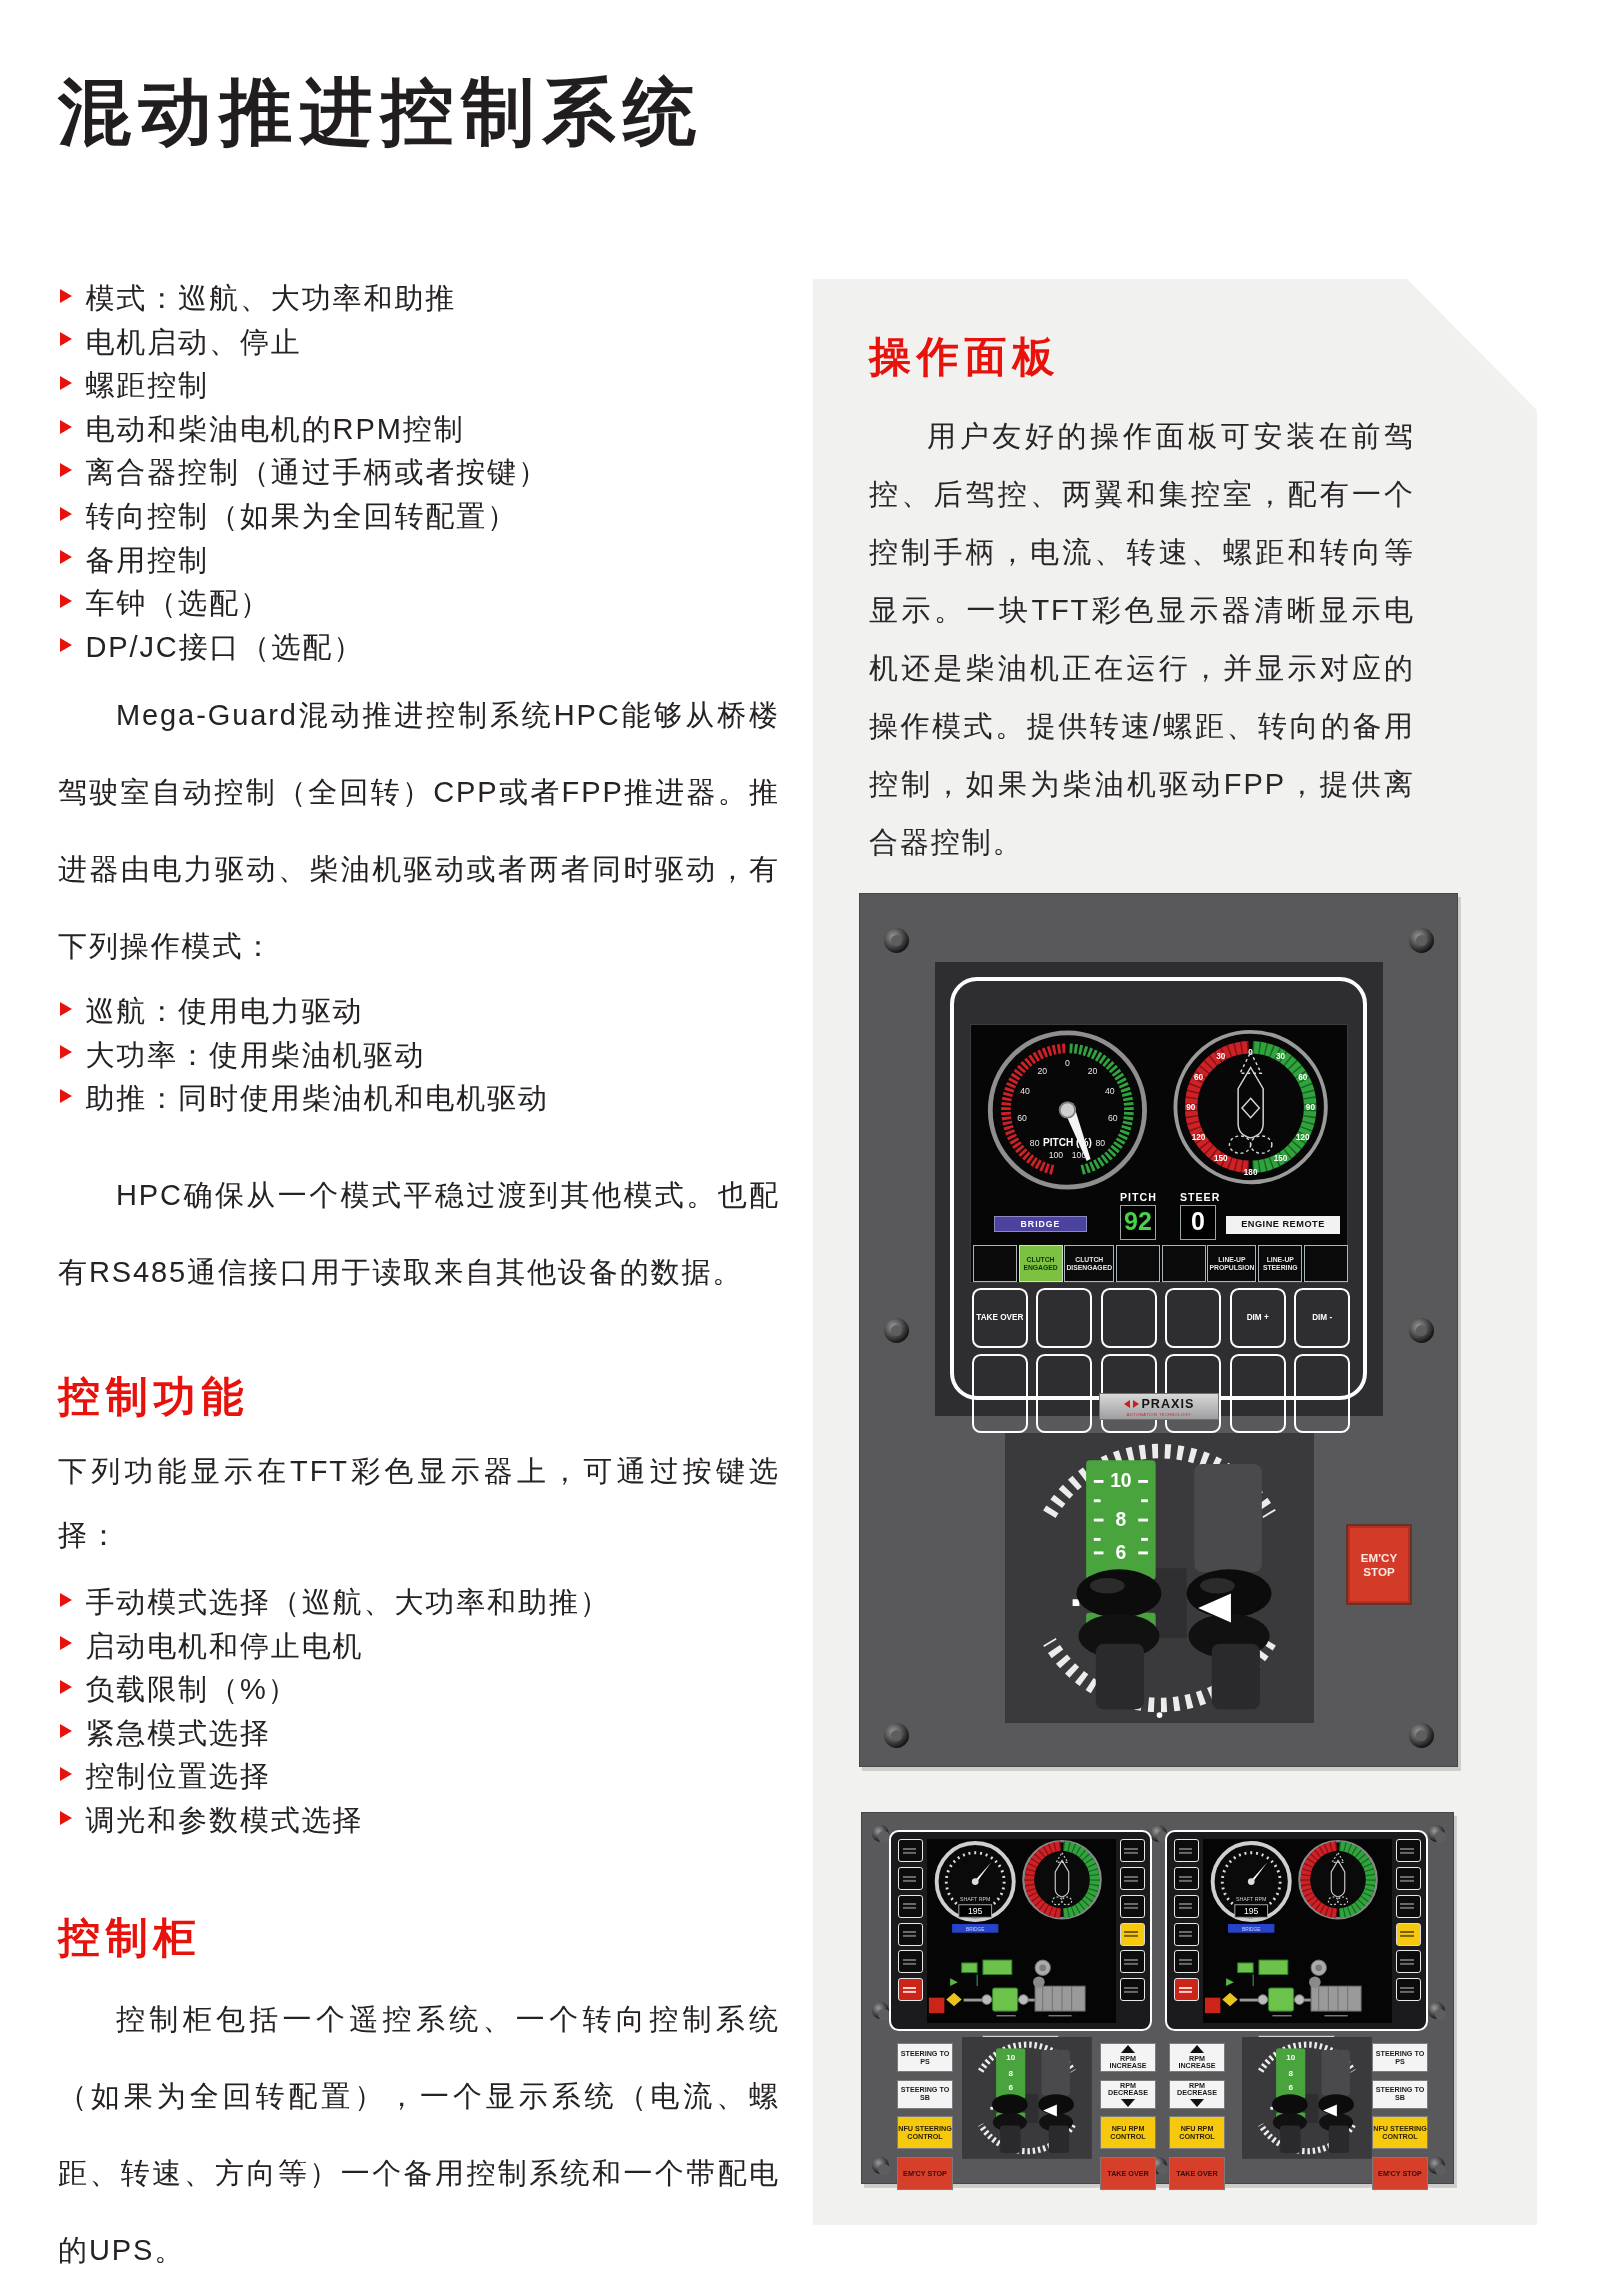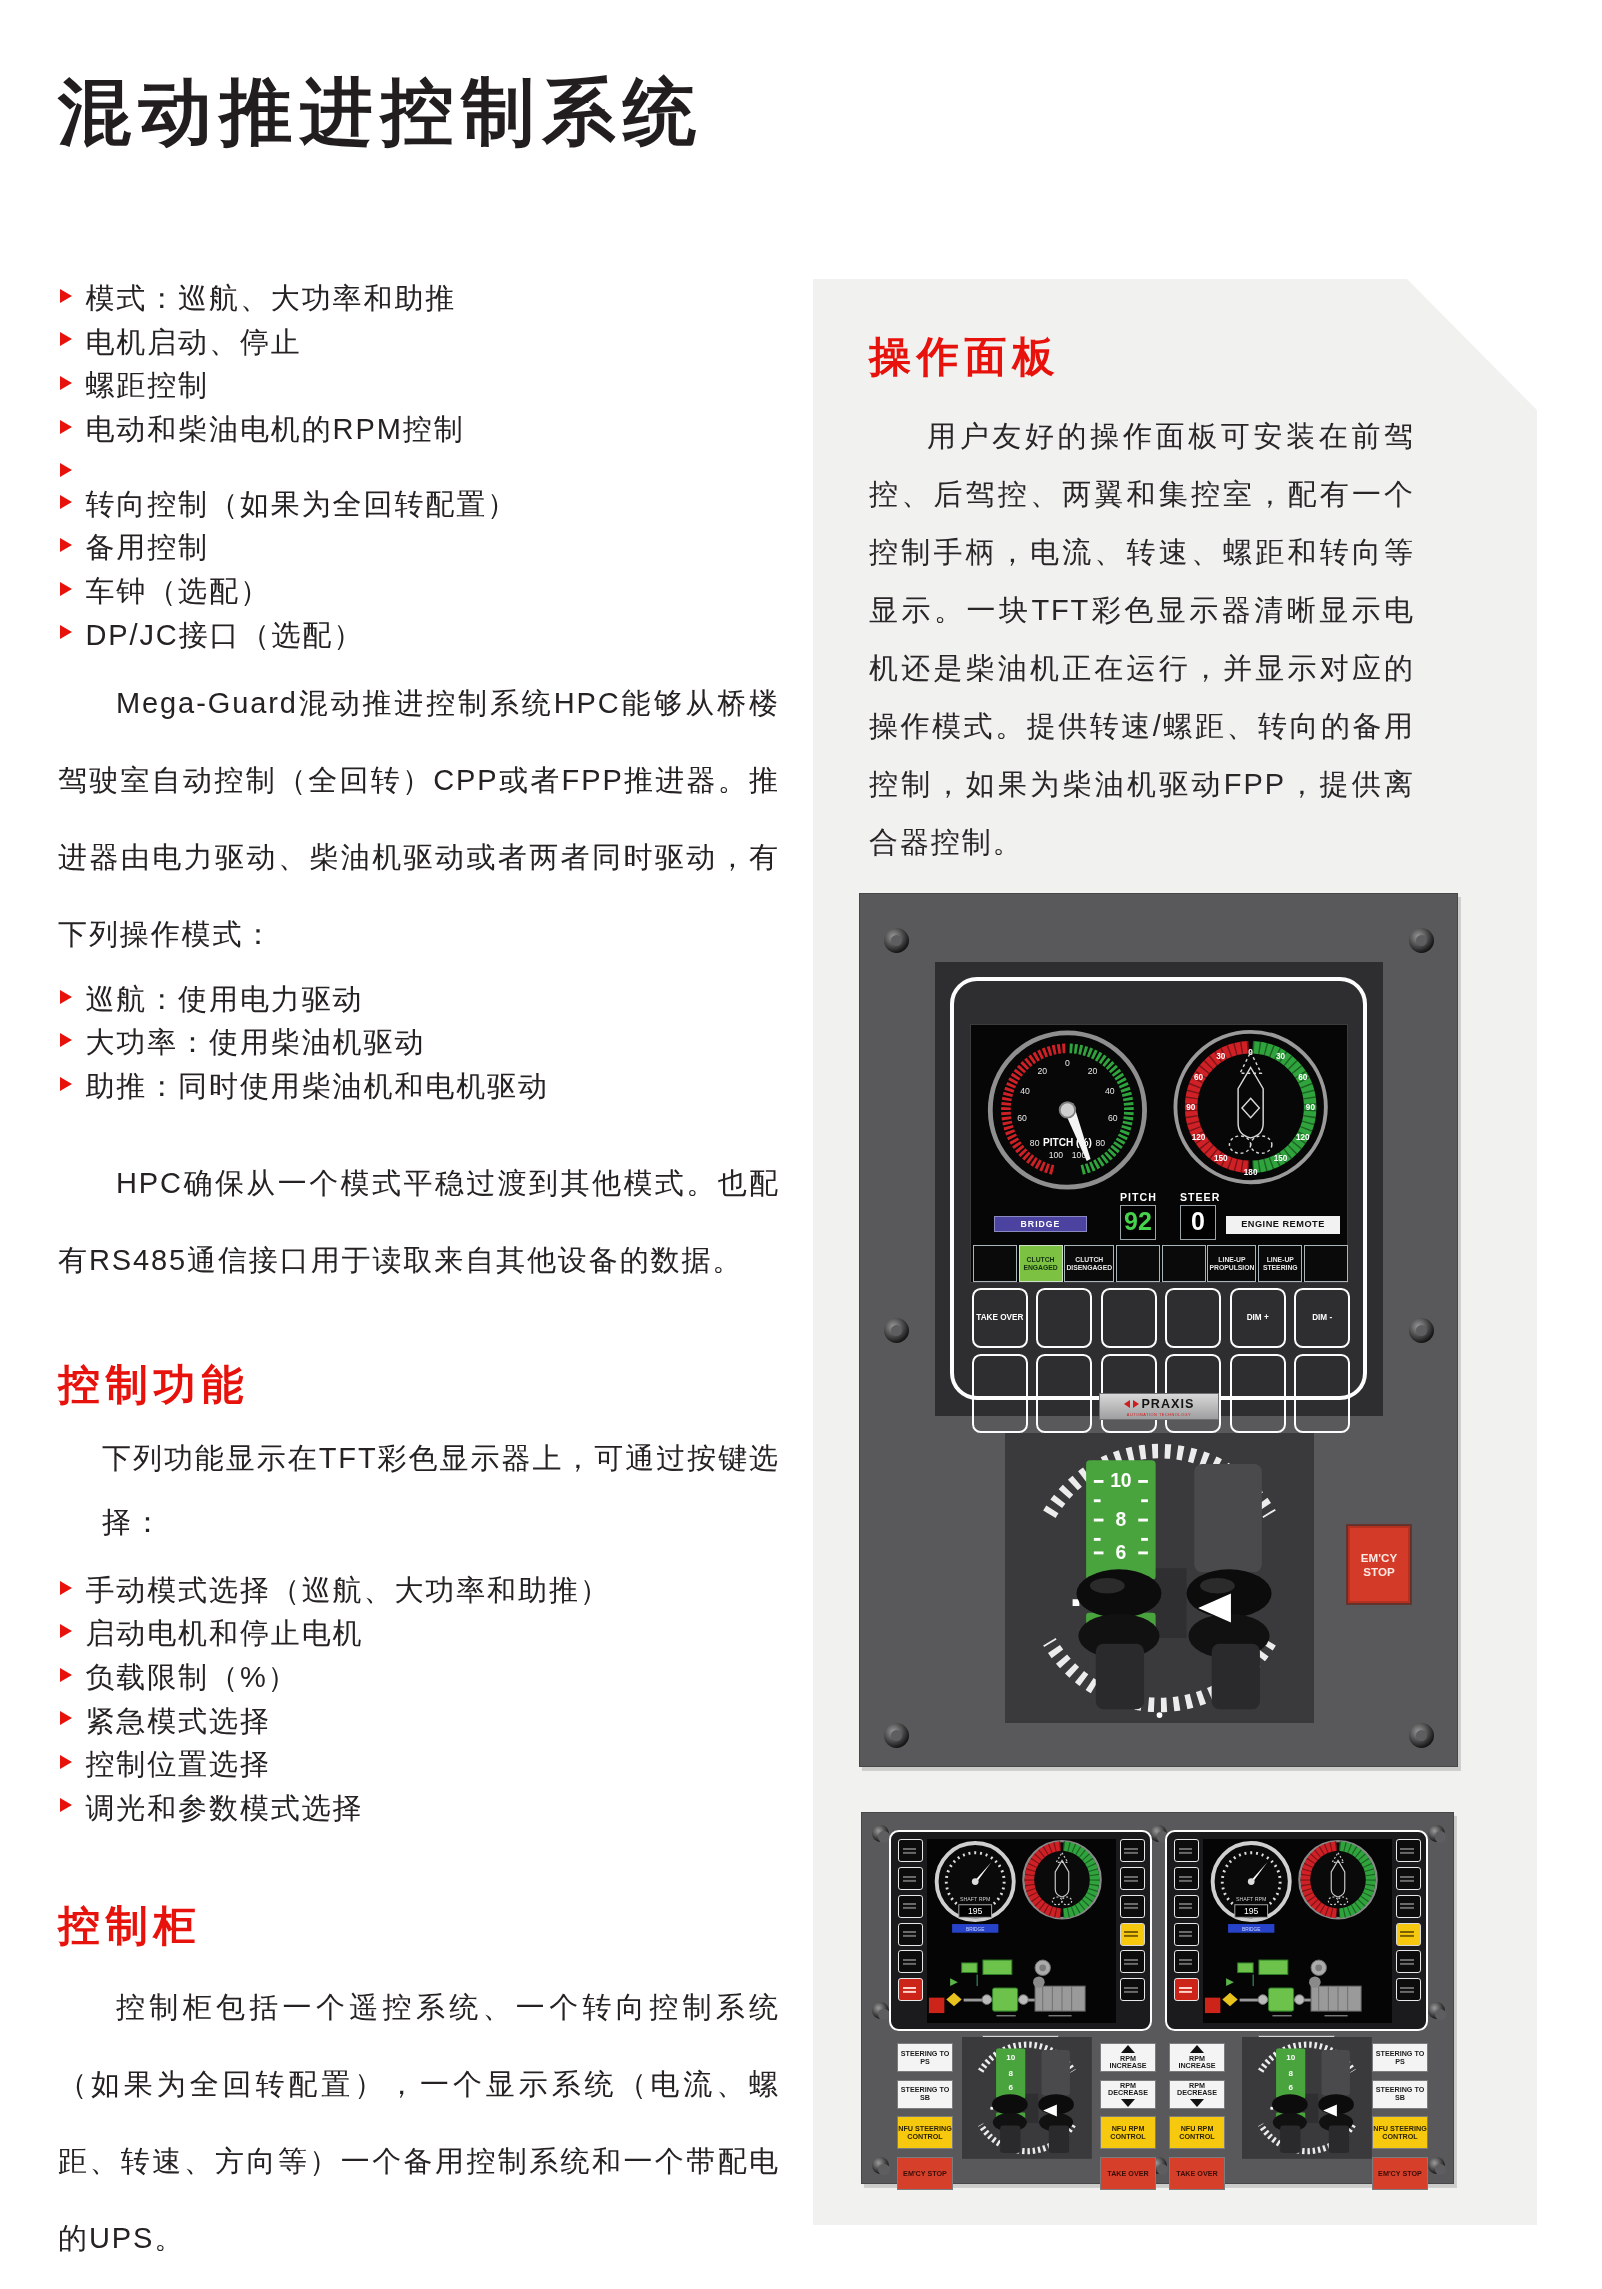--- a/index.html
+++ b/index.html
@@ -21,21 +21,21 @@
     font-size:29px; letter-spacing:1.9px; line-height:33px; margin-bottom:10.6px;
   }
   .tri {
     flex:0 0 auto; width:0; height:0; margin:6.8px 13.5px 0 1.9px;
     border-left:12.6px solid #e8120c; border-top:7.7px solid transparent; border-bottom:7.7px solid transparent;
   }
   .para {
     font-size:29px; letter-spacing:1.9px; line-height:77px;
     text-align:justify; text-indent:2em;
   }
-  .para.tight { line-height:64px; text-indent:0;margin-left:44px; }
+  .para.tight { line-height:64px; text-indent:0; }
   .red-h2 {
     color:#e8120c; font-size:42px; font-weight:bold; letter-spacing:5.8px;
   }
   .mt14{margin-top:13.5px;} .mt10{margin-top:9.7px;} .mt44{margin-top:42px;}
   .mt60{margin-top:58px;} .mt20{margin-top:19.3px;} .mt76{margin-top:73px;}
   .mt16{margin-top:15.4px;}
   
   .gray-block {
     position:absolute; left:813px; top:279px; width:724px; height:1946px;
     background:#f1f1f0;
@@ -197,20 +197,21 @@
     <li>
         <span class="tri"></span>
         <span>螺距控制</span>
       </li>
     <li>
         <span class="tri"></span>
         <span>电动和柴油电机的RPM控制</span>
       </li>
     <li>
         <span class="tri"></span>
+        <span>离合器控制（通过手柄或者按键）</span>
       </li>
     <li>
         <span class="tri"></span>
         <span>转向控制（如果为全回转配置）</span>
       </li>
     <li>
         <span class="tri"></span>
         <span>备用控制</span>
       </li>
     <li>

